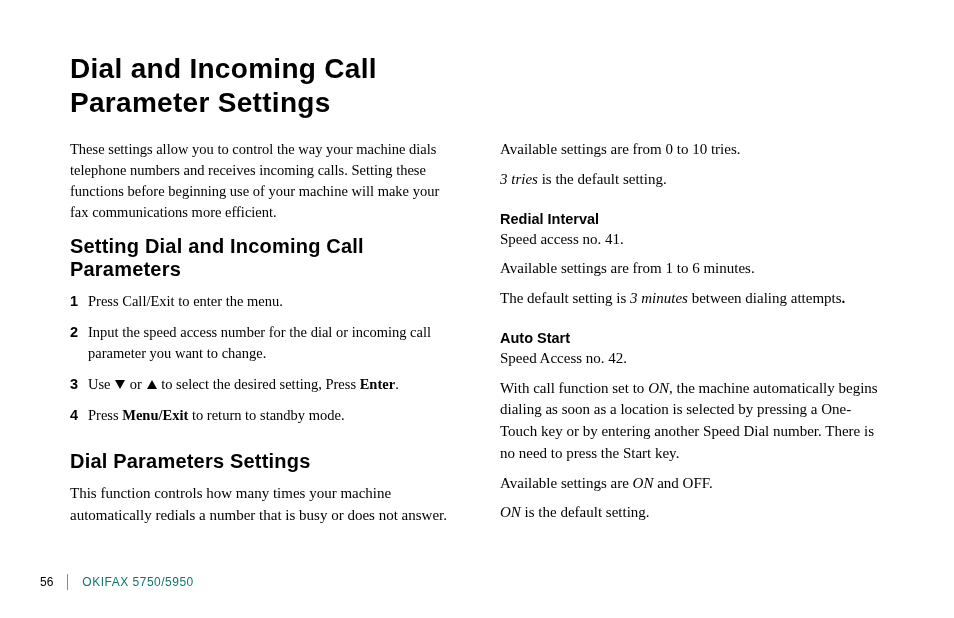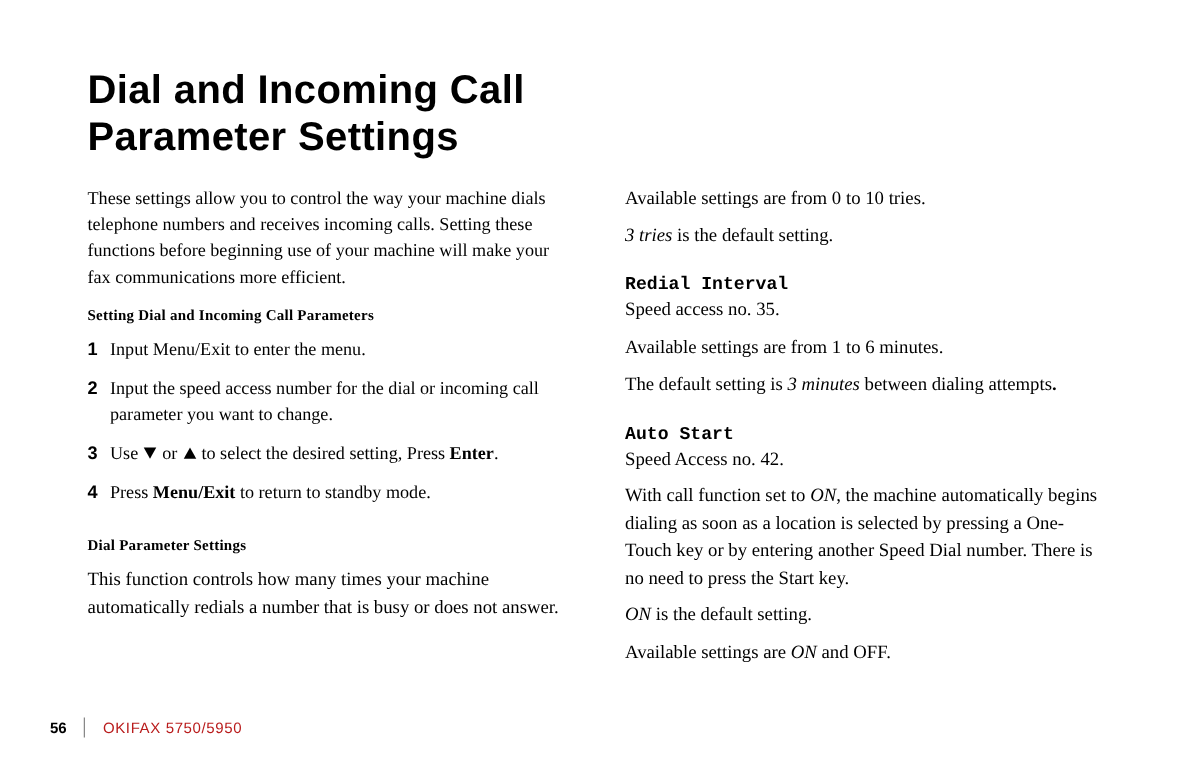--- a/index.html
+++ b/index.html
@@ -1,94 +1,94 @@
 <!DOCTYPE html>
 <html><head>
 <meta charset="utf-8">
 <style>
   * { box-sizing: border-box; margin: 0; padding: 0; }
   html, body { width: 954px; height: 618px; background: #fff; font-family: Georgia, 'Times New Roman', serif; color: #000; }
   .page { width: 954px; height: 618px; position: relative; padding: 52px 70px 40px 70px; }
-  .h1 { font-family: Arial, Helvetica, sans-serif; font-weight: 900; font-size: 32px; line-height: 1.2; letter-spacing: 0.3px; margin-bottom: 20px; max-width: 420px; }
+  .h1 { font-family: Arial, Helvetica, sans-serif; font-weight: 900; font-size: 28px; line-height: 1.2; letter-spacing: 0.3px; margin-bottom: 20px; max-width: 420px; }
   .columns { display: flex; gap: 46px; }
   .col { width: 400px; }
   .intro { font-size: 14.5px; line-height: 1.45; margin-bottom: 12px; }
-  .h2 { font-family: Liberation Serif, serif; font-weight: 900; font-size: 12px; letter-spacing: 0.2px; margin-bottom: 10px; }
+  .h2 { font-family: Liberation Sans, sans-serif; font-weight: 900; font-size: 20px; letter-spacing: 0.2px; margin-bottom: 10px; }
   .steps { margin-bottom: 24px; }
   .step { display: flex; margin-bottom: 10px; font-size: 14.5px; line-height: 1.45; }
   .step-num { font-family: Arial, Helvetica, sans-serif; font-weight: 700; width: 18px; flex-shrink: 0; }
   .step-body { flex: 1; }
-  .h3 { font-family: Liberation Mono, monospace; font-weight: 900; font-size: 14.5px; margin-bottom: 2px; }
+  .h3 { font-family: Liberation Sans, sans-serif; font-weight: 900; font-size: 14.5px; margin-bottom: 2px; }
   .p { font-size: 15px; line-height: 1.45; margin-bottom: 8px; }
   .em { font-style: italic; font-weight: 400; }
   .b { font-weight: 700; }
   .tri { display: inline-block; vertical-align: -1px; }
   .footer { position: absolute; left: 40px; bottom: 28px; font-size: 12px; display: flex; align-items: center; gap: 14px; }
-  .page-num { font-family: Arial, Helvetica, sans-serif; font-weight: 700; }
+  .page-num { font-family: Arial, Helvetica, sans-serif; font-weight: 400; }
   .divider { width: 1px; height: 16px; background: #888; }
-  .product { font-family: Arial, Helvetica, sans-serif; letter-spacing: 0.5px; color: #b91c1c; text-align: right; }
+  .product { font-family: Arial, Helvetica, sans-serif; letter-spacing: 0.5px; color: #0f766e; text-align: right; }
 </style>
 </head>
 <body>
 
 <div class="page">
 
   <h1 class="h1">Dial and Incoming Call Parameter Settings</h1>
 
   <div class="columns">
 
     <div class="col">
       <p class="intro">These settings allow you to control the way your machine dials telephone numbers and receives incoming calls. Setting these functions before beginning use of your machine will make your fax communications more efficient.</p>
 
       <h2 class="h2">Setting Dial and Incoming Call Parameters</h2>
 
       <div class="steps">
         <div class="step">
           <span class="step-num">1</span>
-          <span class="step-body">Input Menu/Exit to enter the menu.</span>
+          <span class="step-body">Press Call/Exit to enter the menu.</span>
         </div>
         <div class="step">
           <span class="step-num">2</span>
           <span class="step-body">Input the speed access number for the dial or incoming call parameter you want to change.</span>
         </div>
         <div class="step">
           <span class="step-num">3</span>
           <span class="step-body"><span>Use </span><svg class="tri" width="12" height="11">
                 <polygon points="1,1 11,1 6,10" fill="#000"></polygon>
               </svg><span> or </span><svg class="tri" width="12" height="11">
                 <polygon points="6,1 11,10 1,10" fill="#000"></polygon>
               </svg><span> to select the desired setting,  Press </span><span class="b">Enter</span><span>.</span></span>
         </div>
         <div class="step">
           <span class="step-num">4</span>
           <span class="step-body"><span>Press </span><span class="b">Menu/Exit</span><span> to return to standby mode.</span></span>
         </div>
       </div>
 
-      <h2 class="h2">Dial Parameter Settings</h2>
+      <h2 class="h2">Dial Parameters Settings</h2>
 
       <p class="p">This function controls how many times your machine automatically redials a number that is busy or does not answer.</p>
     </div>
 
     <div class="col">
       <p class="p">Available settings are from 0 to 10 tries.</p>
       <p class="p"><span class="em">3 tries</span><span> is the default setting.</span></p>
 
       <div style="height:12px"></div>
       <h3 class="h3">Redial Interval</h3>
-      <p class="p">Speed access no. 35.</p>
+      <p class="p">Speed access no. 41.</p>
       <p class="p">Available settings are from 1 to 6 minutes.</p>
       <p class="p"><span>The default setting is </span><span class="em">3 minutes</span><span> between dialing attempts</span><span class="b">.</span></p>
 
       <div style="height:12px"></div>
       <h3 class="h3">Auto Start</h3>
       <p class="p">Speed Access no. 42.</p>
       <p class="p"><span>With call function set to </span><span class="em">ON</span><span>, the machine automatically begins dialing as soon as a location is selected by pressing a One-Touch key or by entering another Speed Dial number. There is no need to press the Start key.</span></p>
+      <p class="p"><span>Available settings are </span><span class="em">ON</span><span> and OFF.</span></p>
       <p class="p"><span class="em">ON</span><span> is the default setting.</span></p>
-      <p class="p"><span>Available settings are </span><span class="em">ON</span><span> and OFF.</span></p>
     </div>
 
   </div>
 
   <div class="footer">
     <span class="page-num">56</span>
     <span class="divider"></span>
     <span class="product">OKIFAX 5750/5950</span>
   </div>
 

